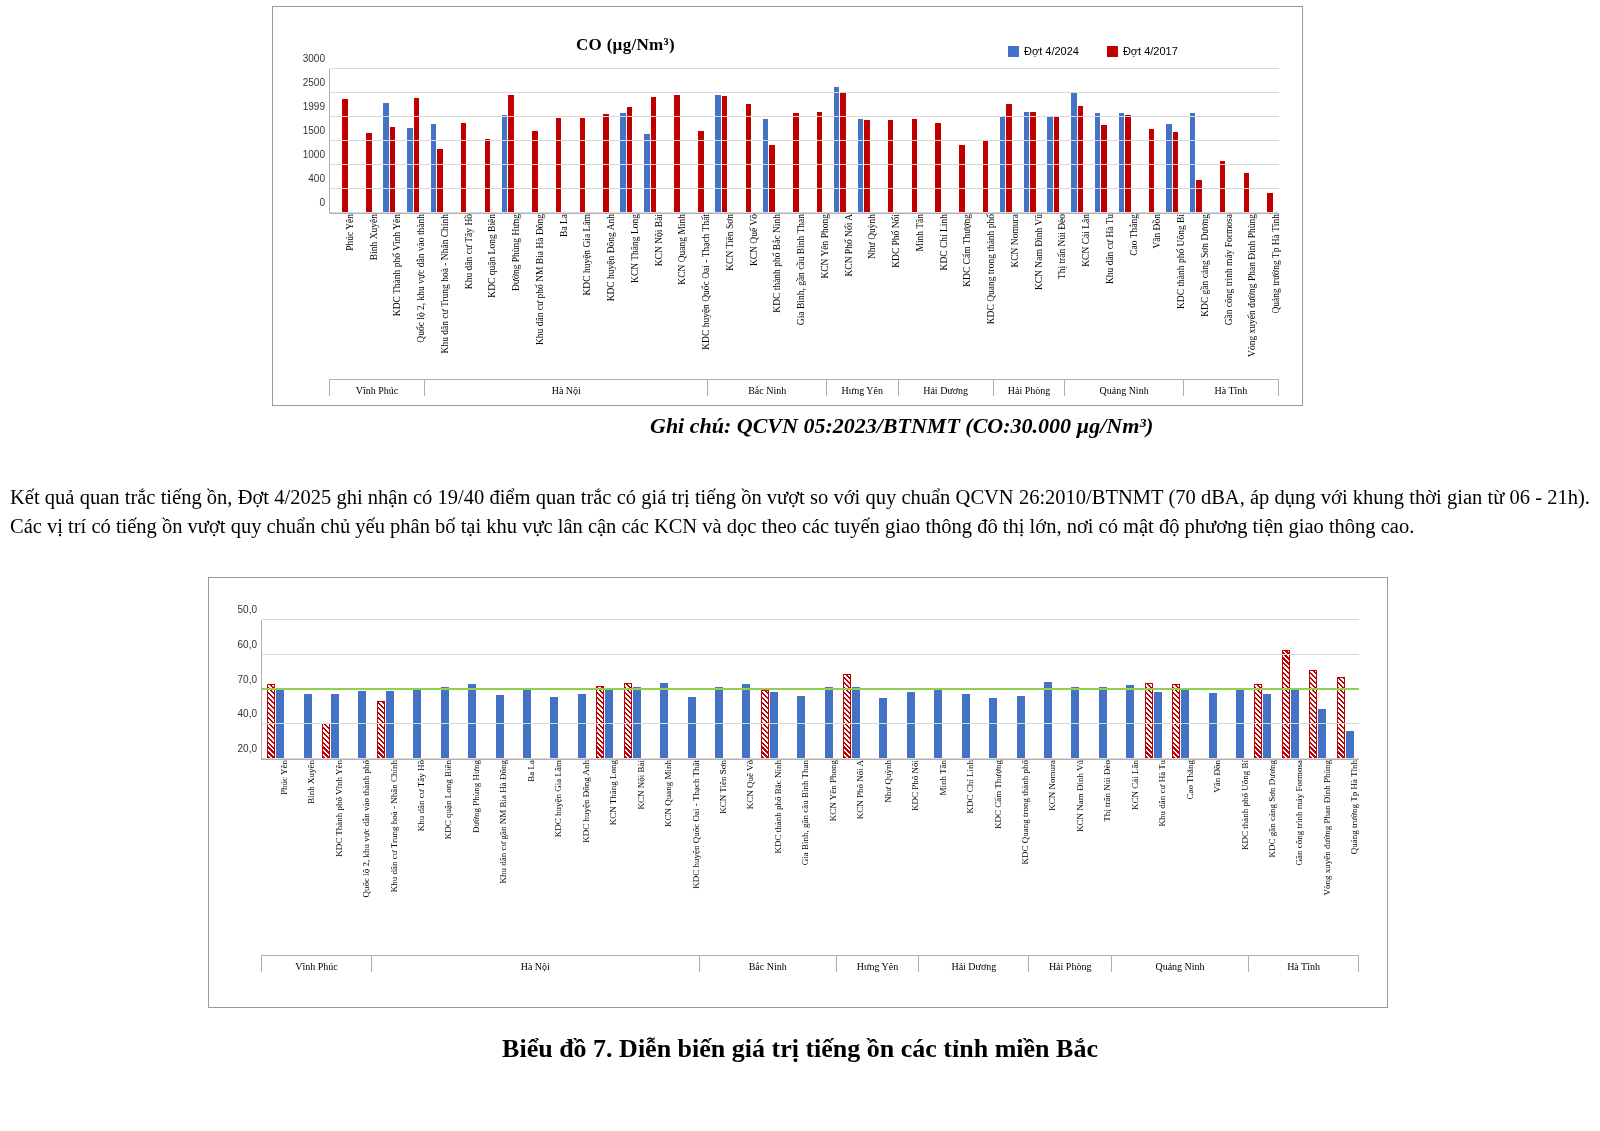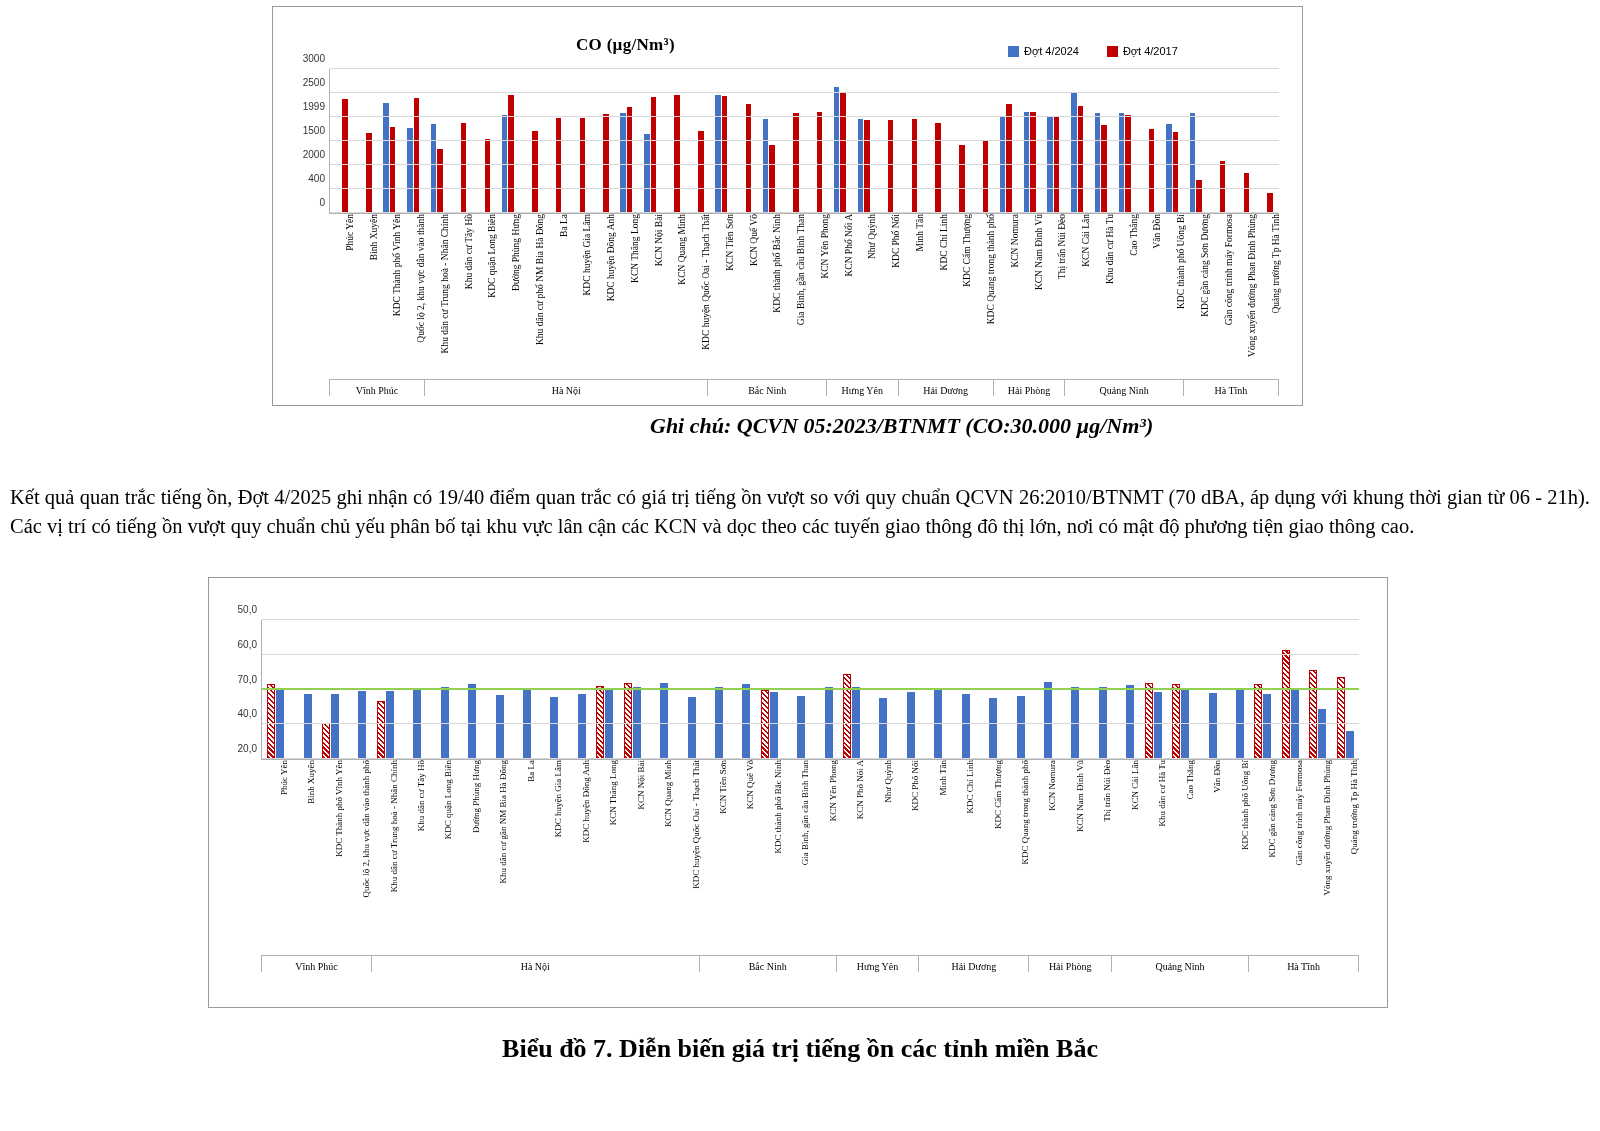--- a/index.html
+++ b/index.html
@@ -311,21 +311,21 @@
         <div class="slot">
           <div class="bar" style="width: 5.5px; height: 0px; background: transparent;"></div>
           <div class="bar" style="width: 5.5px; height: 14%; background: rgb(192, 0, 0);"></div>
         </div>
       </div>
   <div class="gridline" style="bottom: 0%;"></div>
       <div class="ytick" style="bottom: 0%;">0</div>
       <div class="gridline" style="bottom: 16.6667%;"></div>
       <div class="ytick" style="bottom: 16.6667%;">400</div>
       <div class="gridline" style="bottom: 33.3333%;"></div>
-      <div class="ytick" style="bottom: 33.3333%;">2000</div>
+      <div class="ytick" style="bottom: 33.3333%;">1000</div>
       <div class="gridline" style="bottom: 50%;"></div>
       <div class="ytick" style="bottom: 50%; text-align: right;">1500</div>
       <div class="gridline" style="bottom: 66.6667%;"></div>
       <div class="ytick" style="bottom: 66.6667%;">1999</div>
       <div class="gridline" style="bottom: 83.3333%;"></div>
       <div class="ytick" style="bottom: 83.3333%;">2500</div>
       <div class="gridline" style="bottom: 100%;"></div>
       <div class="ytick" style="bottom: 100%;">3000</div>
     </div>
   <div class="catlabels" id="co-cats" style="left: 56px; top: 207px; width: 950px; height: 165px;">

